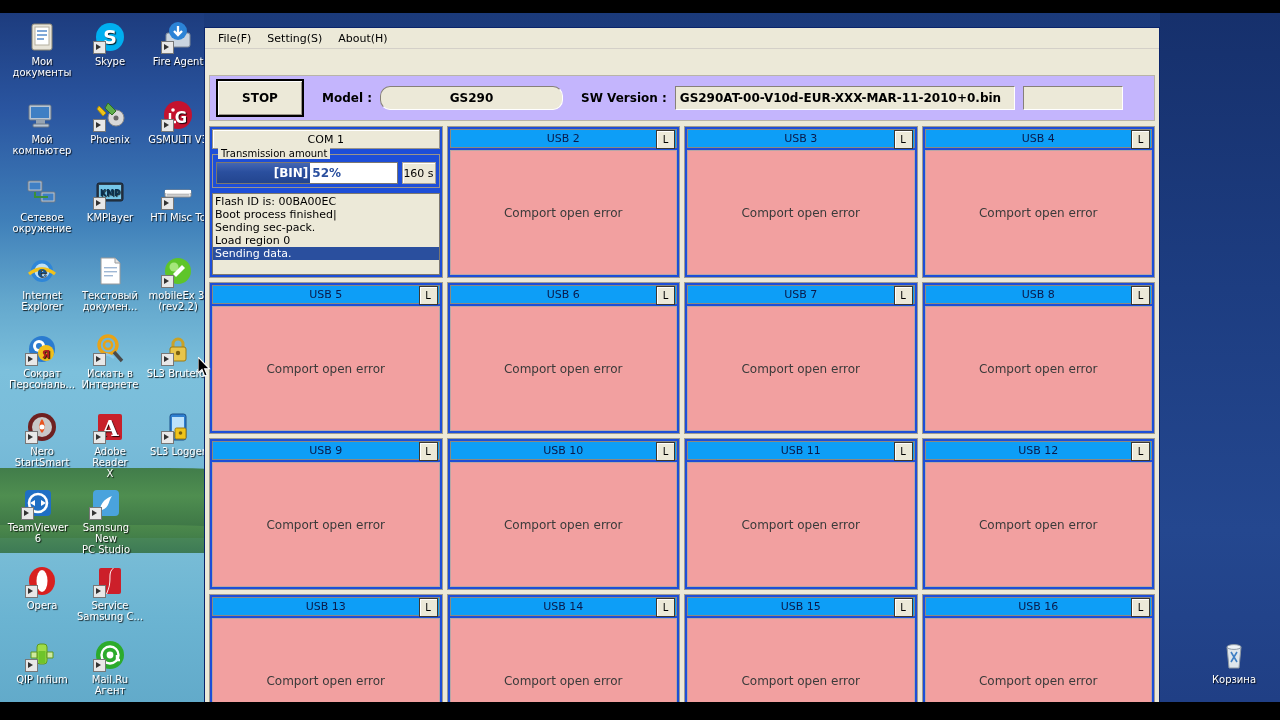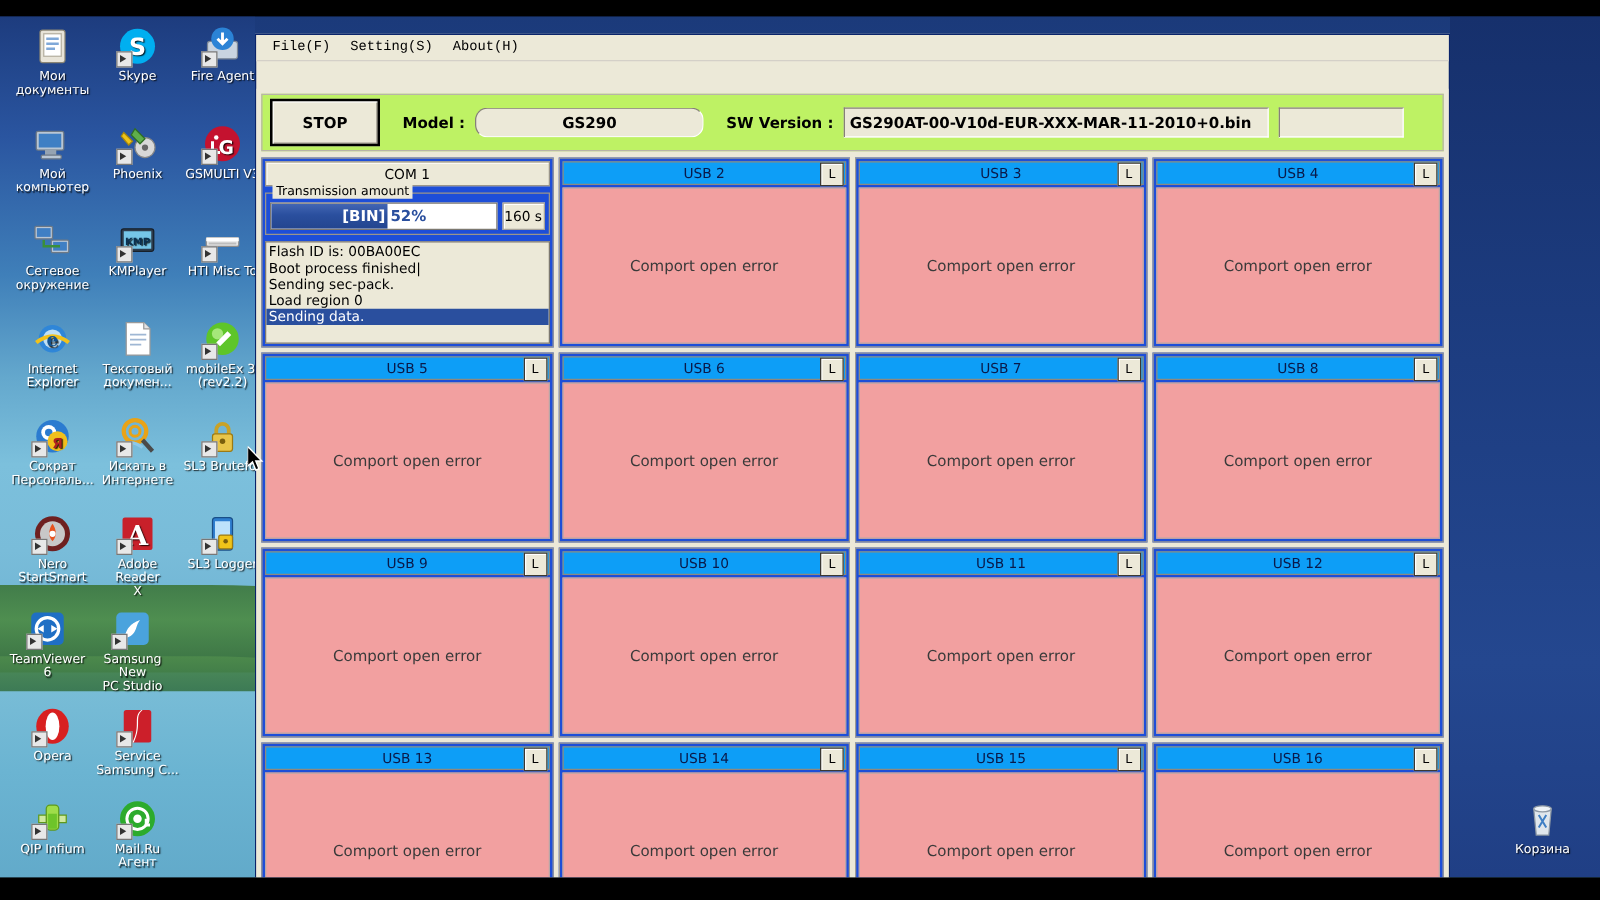--- a/index.html
+++ b/index.html
@@ -134,33 +134,33 @@
   }
   #menubar {
     height: 20px;
     background: #ece9d8;
     display: flex; align-items: center;
     padding-left: 5px;
     border-bottom: 1px solid #d4d0c8;
     font-size: 11px;
     color: #000;
   }
-  #menubar .mi { padding: 2px 8px; cursor: default; font-family: Liberation Mono, monospace; }
+  #menubar .mi { padding: 2px 8px; cursor: default; }
   #clientarea {
     position: absolute;
     left: 0; top: 43px; right: 0; bottom: 0;
     background: #ece9d8;
     padding: 4px;
     box-sizing: border-box;
   }
   
   #toolbar {
     height: 46px;
     border: 1px solid #b8b4a8;
-    background: #bef264;
+    background: #c4b5fd;
     display: flex; align-items: center;
     padding: 0 6px;
     box-sizing: border-box;
   }
   #stopbtn {
     width: 84px; height: 34px;
     border: 2px solid #000;
     background: #ece9d8;
     box-shadow: inset 1px 1px 0 #fff, inset -1px -1px 0 #9a958a;
     font-size: 12px; font-weight: bold; color: #000;

